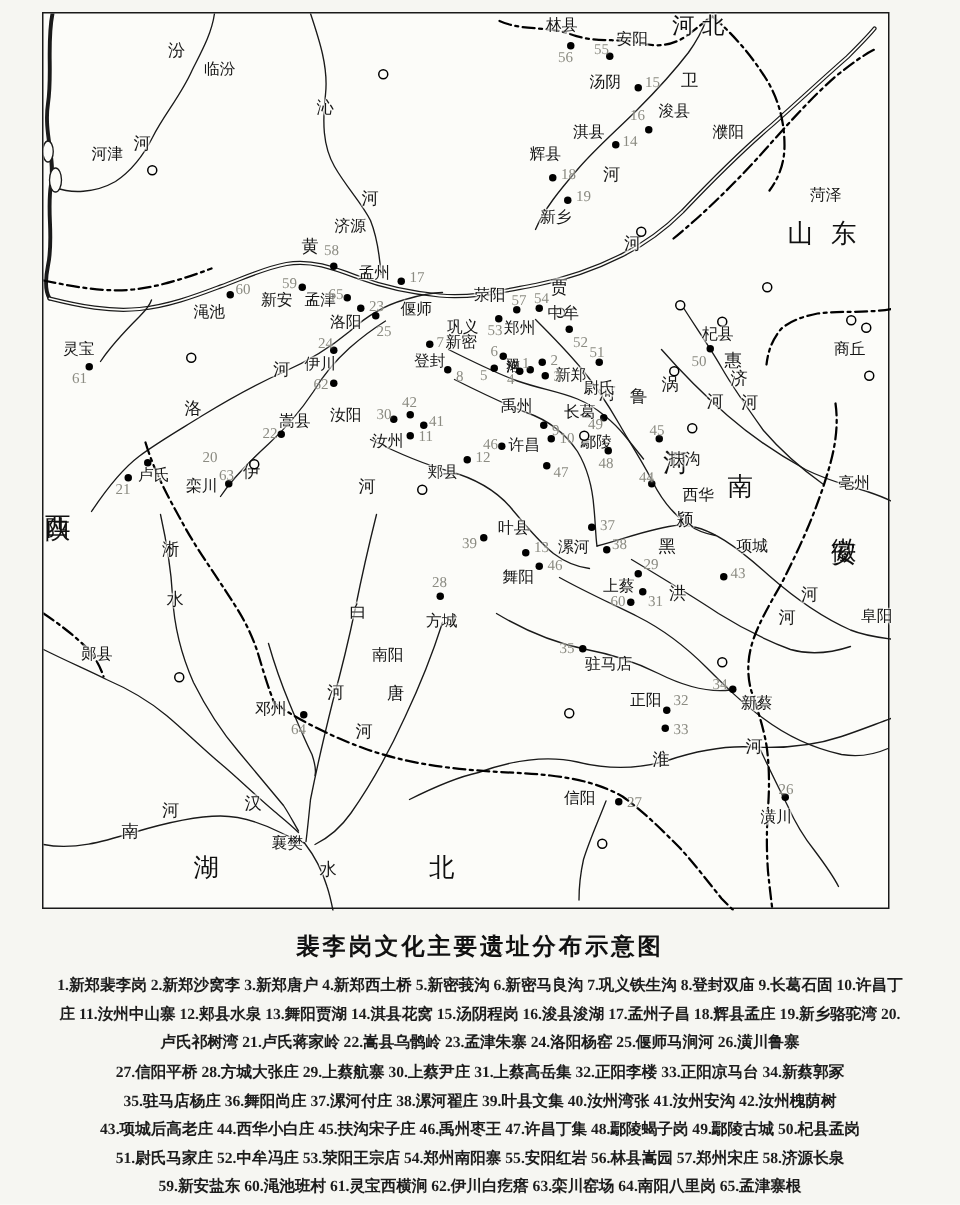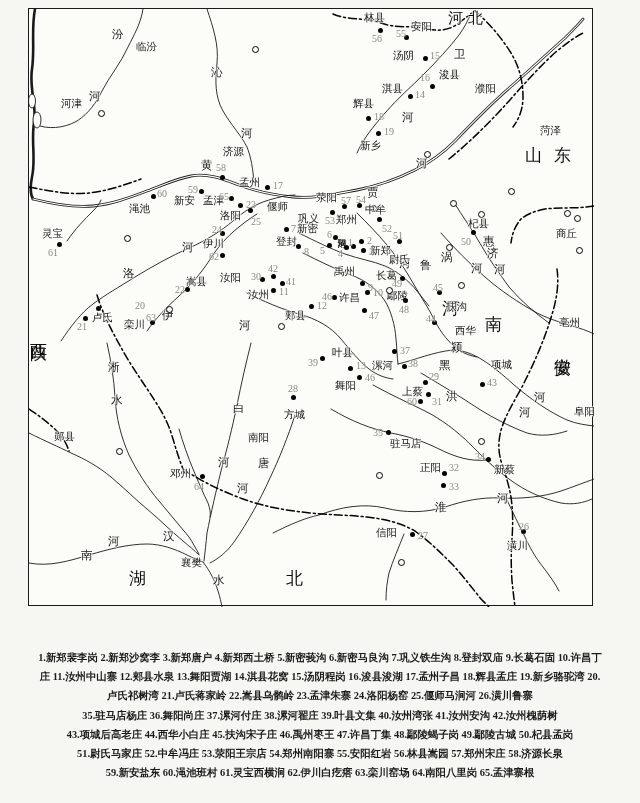--- a/index.html
+++ b/index.html
@@ -328,22 +328,24 @@
         <span class="num" style="left: 180px; top: 243px;">62</span>
         <div class="dot" style="left: 120.5px; top: 310.5px;"></div>
         <span class="num" style="left: 117px; top: 304px;">63</span>
         <div class="dot" style="left: 170.5px; top: 464.5px;"></div>
         <span class="num" style="left: 165px; top: 473px;">64</span>
         <div class="dot" style="left: 199.5px; top: 186.5px;"></div>
         <span class="num" style="left: 190px; top: 183px;">65</span>
       </div>
   </div>
 
+  <div id="caption">裴李岗文化主要遗址分布示意图</div>
   <div id="legend">
       <div class="lgd">1.新郑裴李岗 2.新郑沙窝李 3.新郑唐户 4.新郑西土桥 5.新密莪沟 6.新密马良沟 7.巩义铁生沟 8.登封双庙 9.长葛石固 10.许昌丁</div>
       <div class="lgd">庄 11.汝州中山寨 12.郏县水泉 13.舞阳贾湖 14.淇县花窝 15.汤阴程岗 16.浚县浚湖 17.孟州子昌 18.辉县孟庄 19.新乡骆驼湾 20.</div>
       <div class="lgd">卢氏祁树湾 21.卢氏蒋家岭 22.嵩县乌鹘岭 23.孟津朱寨 24.洛阳杨窑 25.偃师马涧河 26.潢川鲁寨</div>
+      <div class="lgd">27.信阳平桥 28.方城大张庄 29.上蔡航寨 30.上蔡尹庄 31.上蔡高岳集 32.正阳李楼 33.正阳凉马台 34.新蔡郭冢</div>
       <div class="lgd">35.驻马店杨庄 36.舞阳尚庄 37.漯河付庄 38.漯河翟庄 39.叶县文集 40.汝州湾张 41.汝州安沟 42.汝州槐荫树</div>
       <div class="lgd">43.项城后高老庄 44.西华小白庄 45.扶沟宋子庄 46.禹州枣王 47.许昌丁集 48.鄢陵蝎子岗 49.鄢陵古城 50.杞县孟岗</div>
       <div class="lgd">51.尉氏马家庄 52.中牟冯庄 53.荥阳王宗店 54.郑州南阳寨 55.安阳红岩 56.林县嵩园 57.郑州宋庄 58.济源长泉</div>
       <div class="lgd">59.新安盐东 60.渑池班村 61.灵宝西横涧 62.伊川白疙瘩 63.栾川窑场 64.南阳八里岗 65.孟津寨根</div>
     </div>
 </div>
 
 </body></html>

